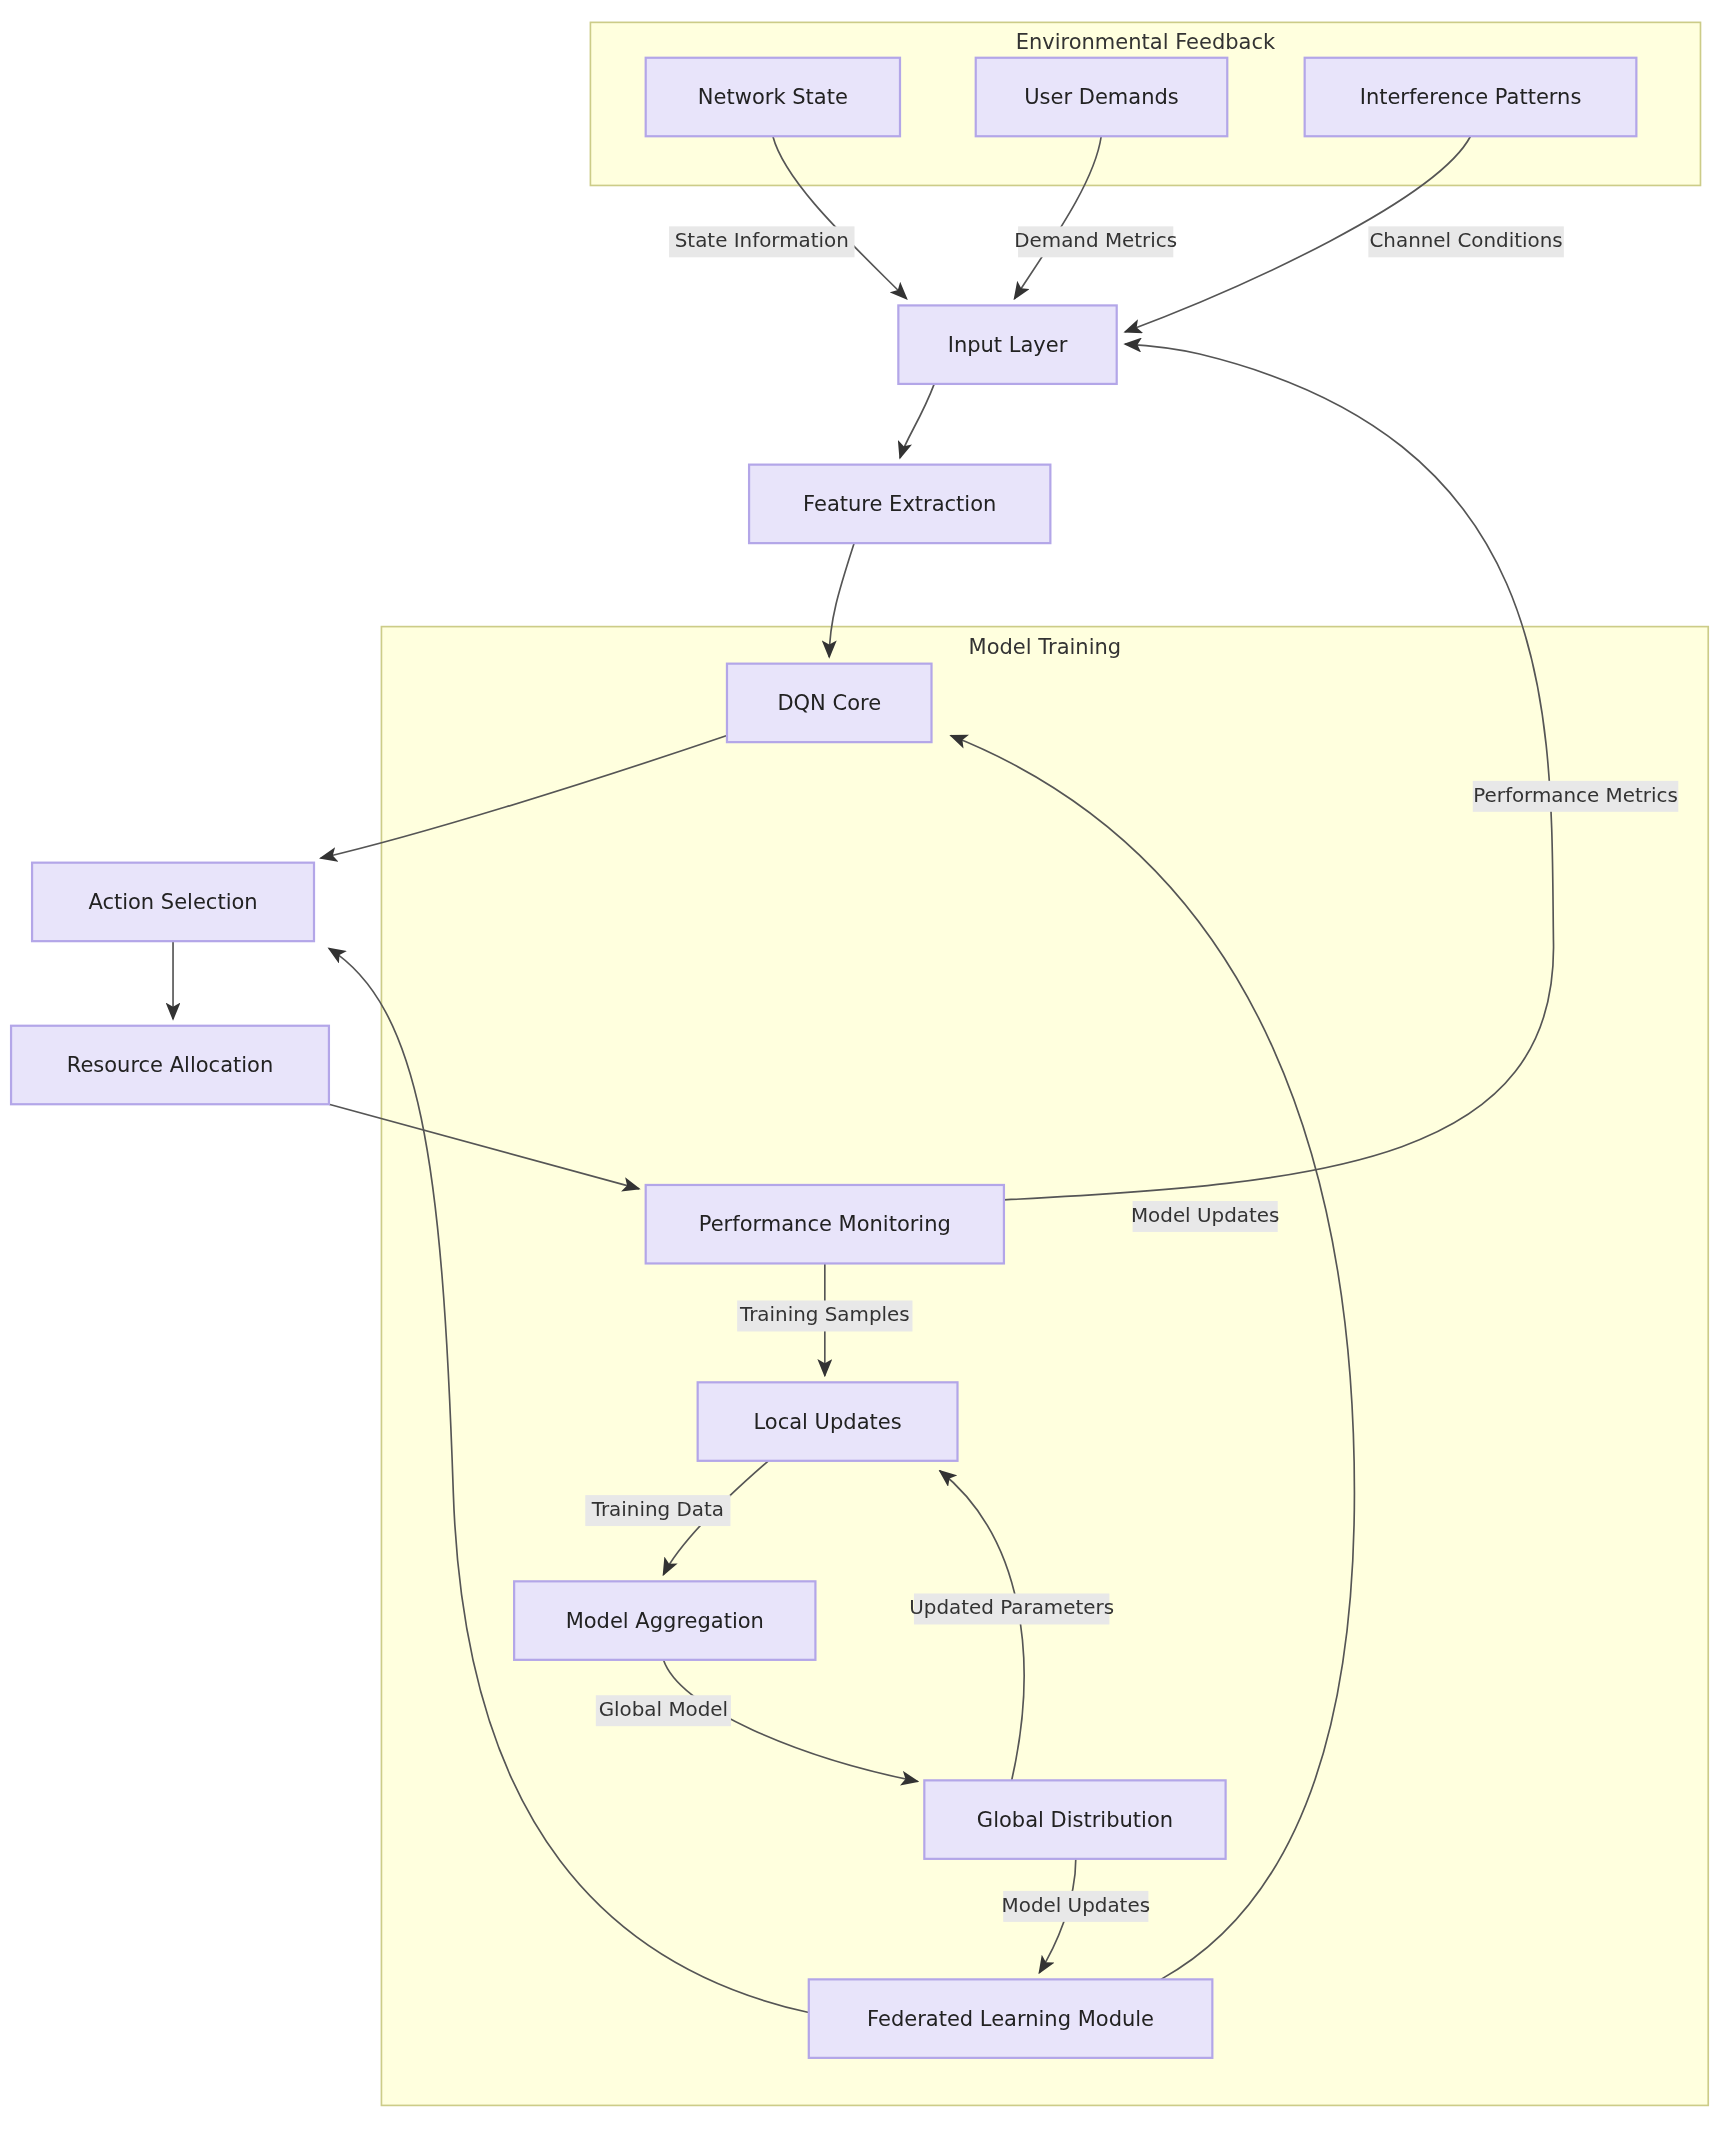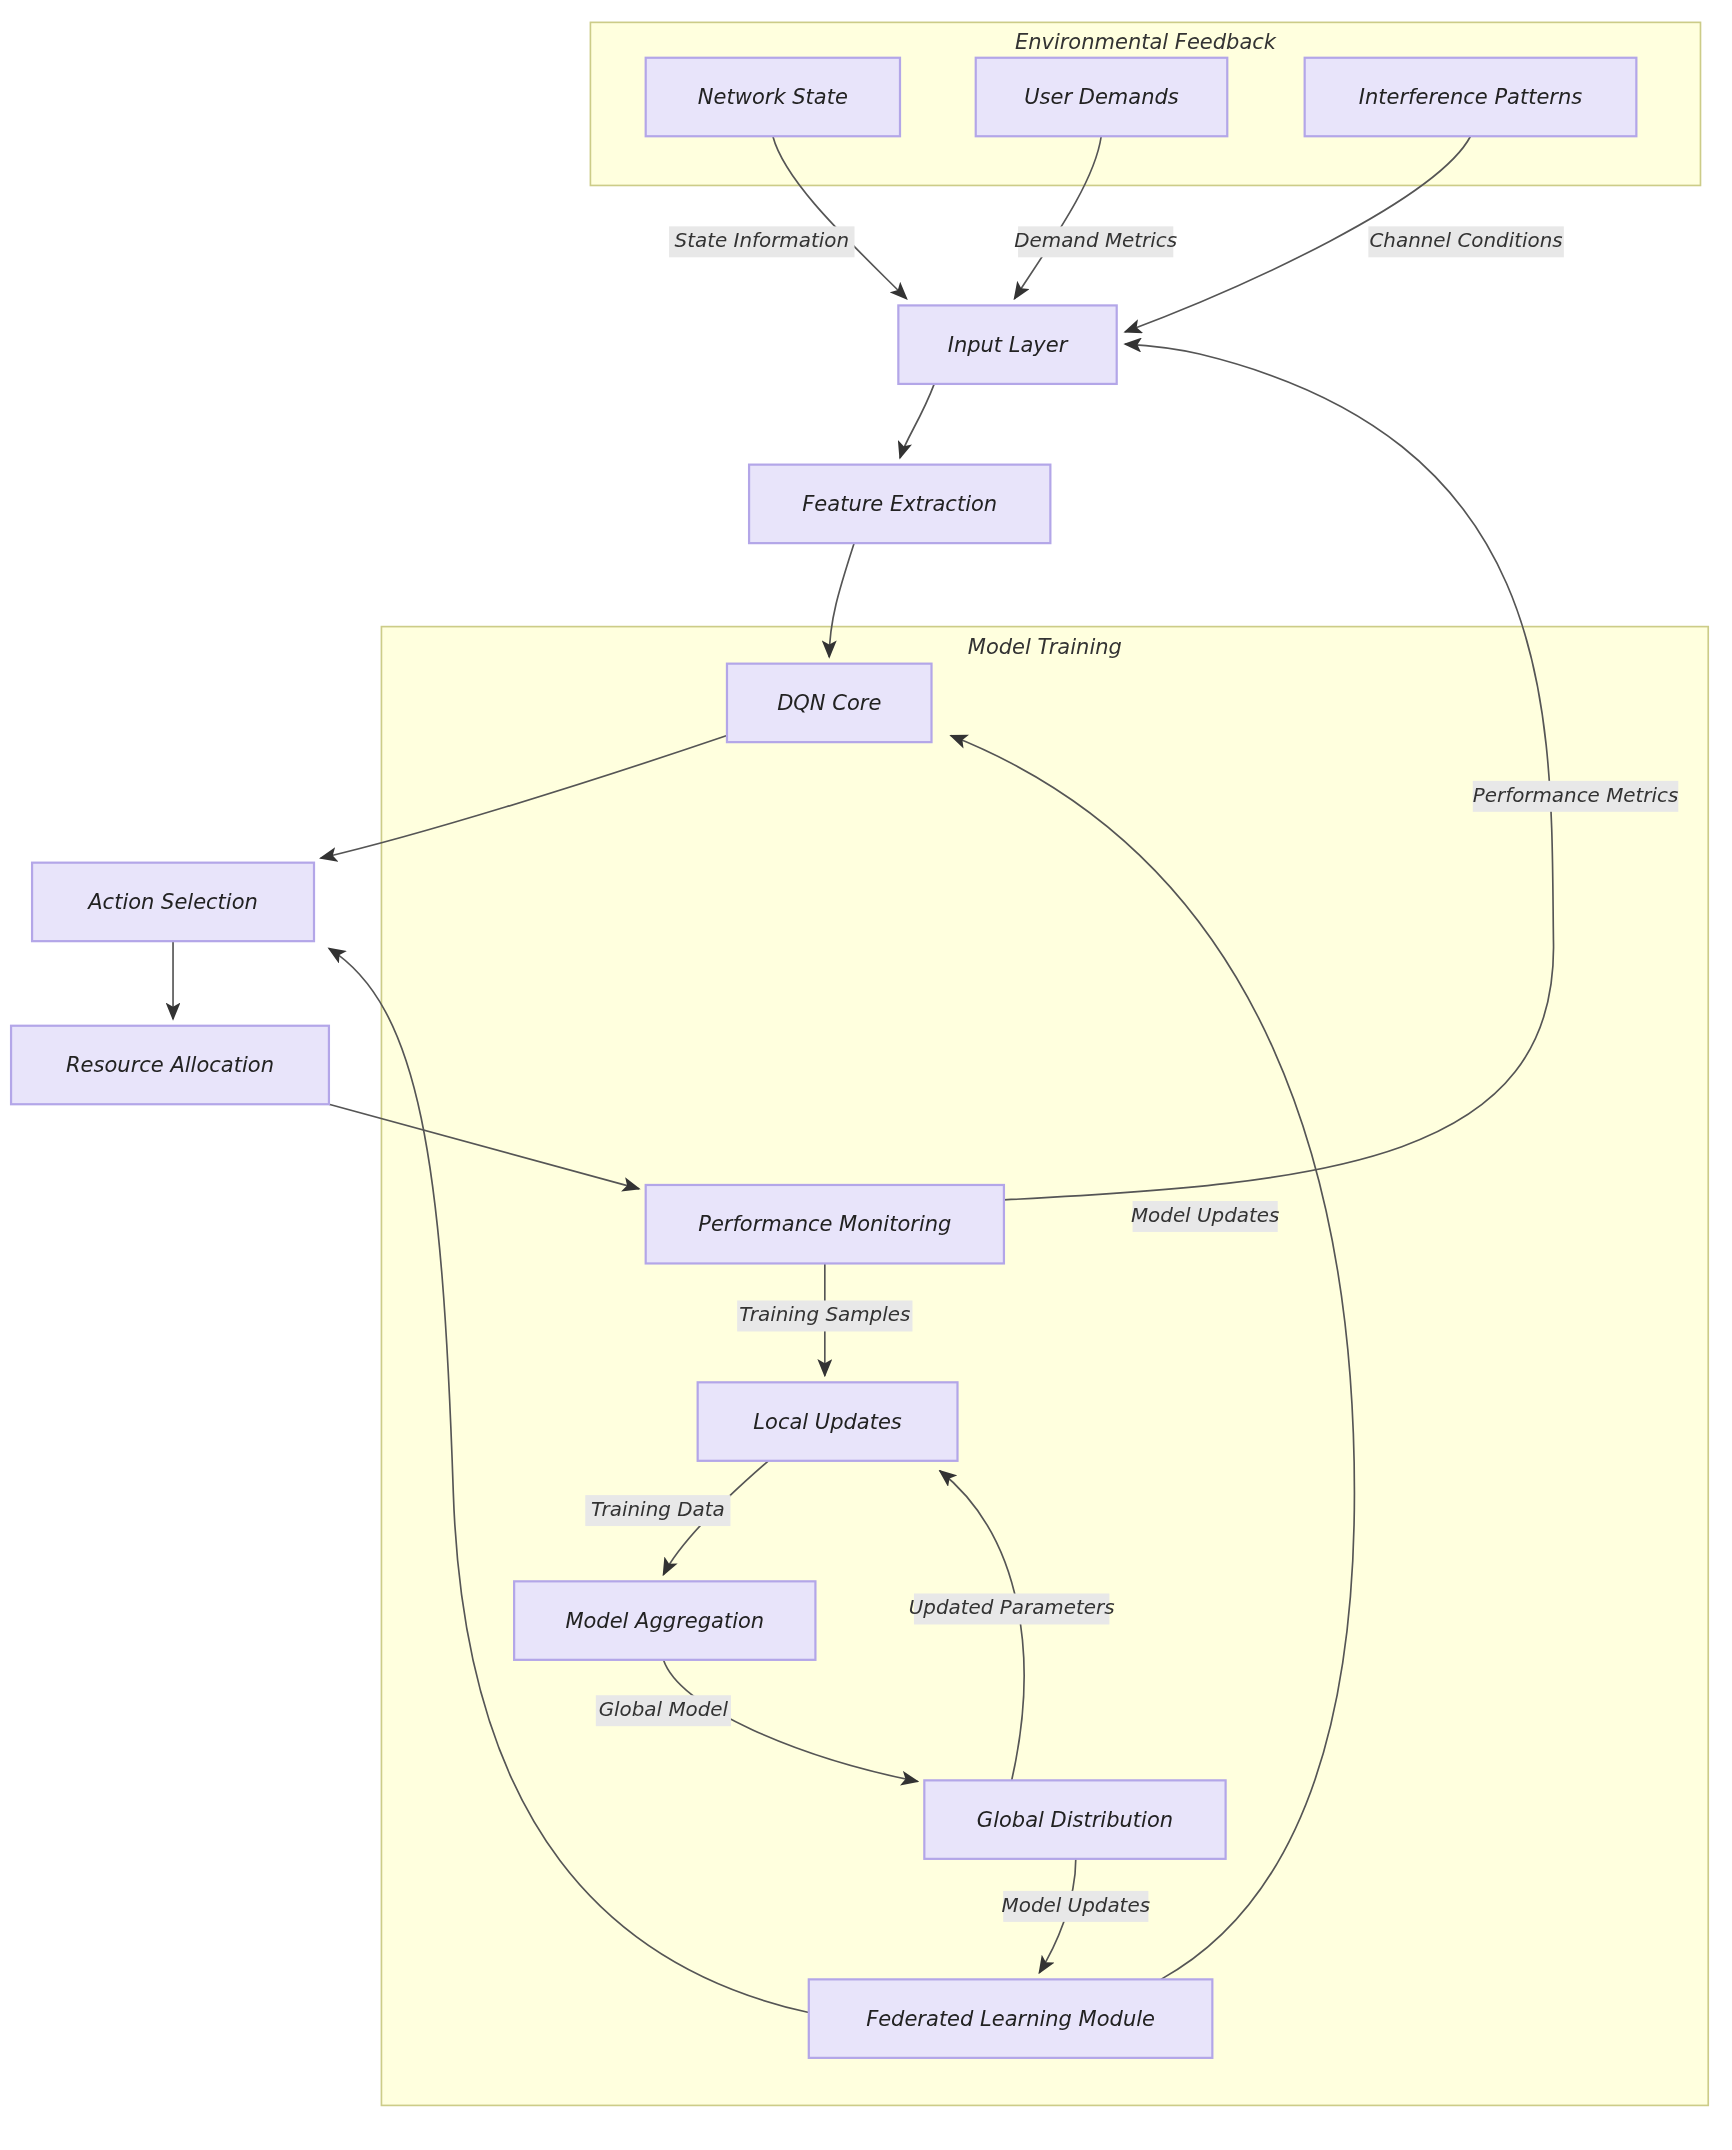--- a/index.html
+++ b/index.html
@@ -10,21 +10,20 @@
   body {
     width: 1732px;
     height: 2151px;
     font-family: "DejaVu Sans", sans-serif;
     overflow: hidden;
   }
   #diagram-root {
     position: relative;
     width: 1656px;
     height: 2151px;
-    font-style: italic;
   }
   svg.flow {
     display: block;
     width: 1732px;
     height: 2151px;
   }
   .cluster-rect {
     fill: #ffffde;
     stroke: #cccc88;
     stroke-width: 3px;

